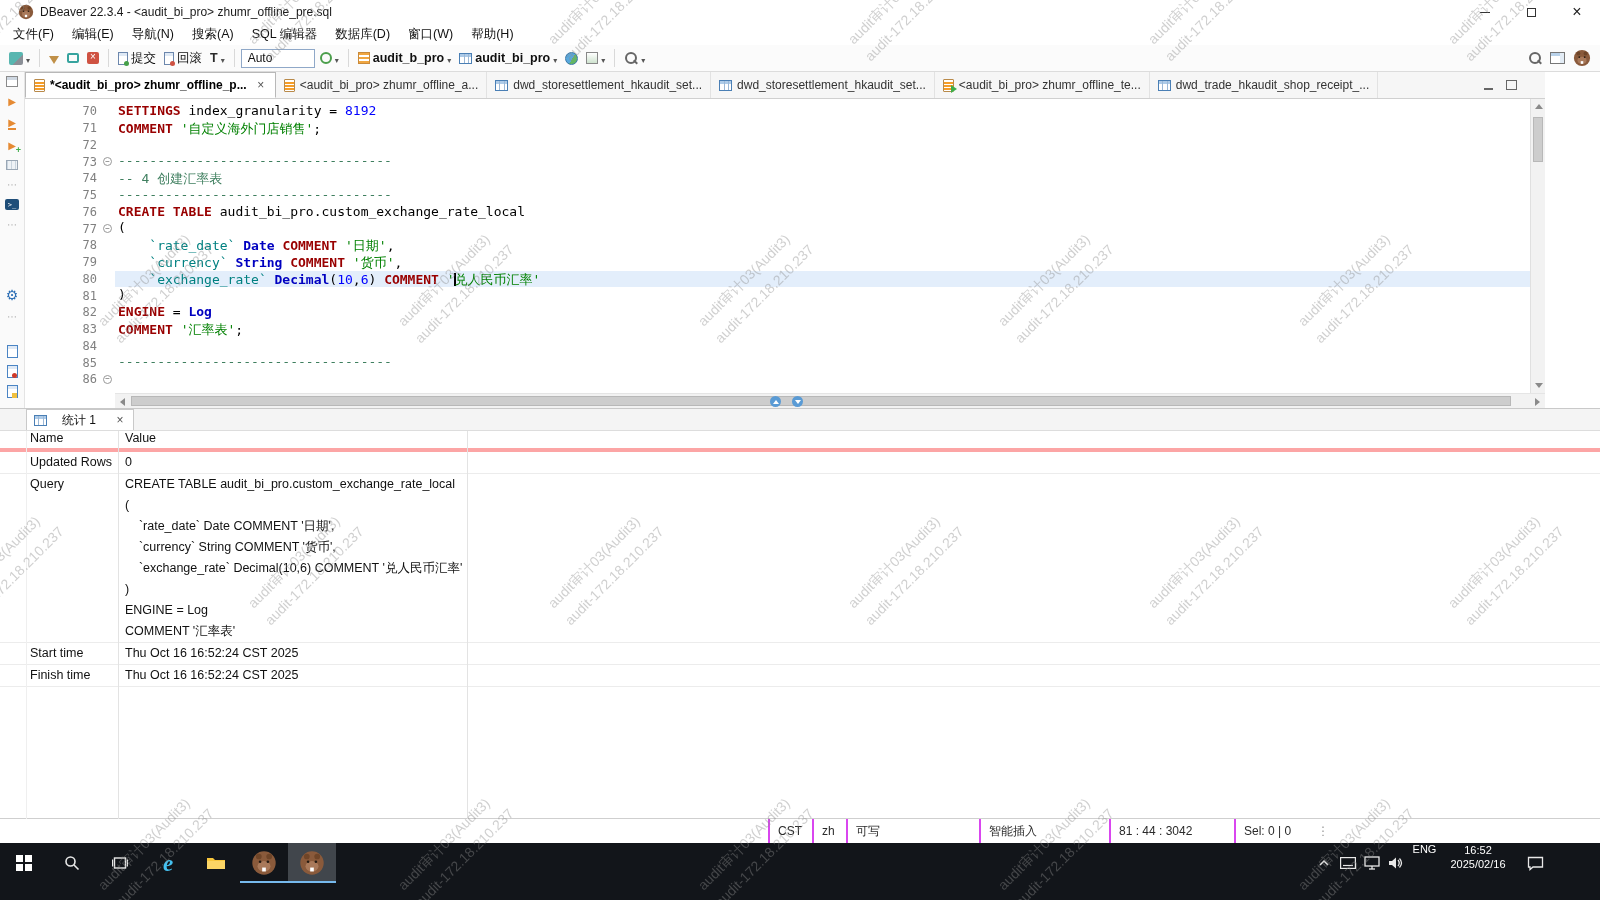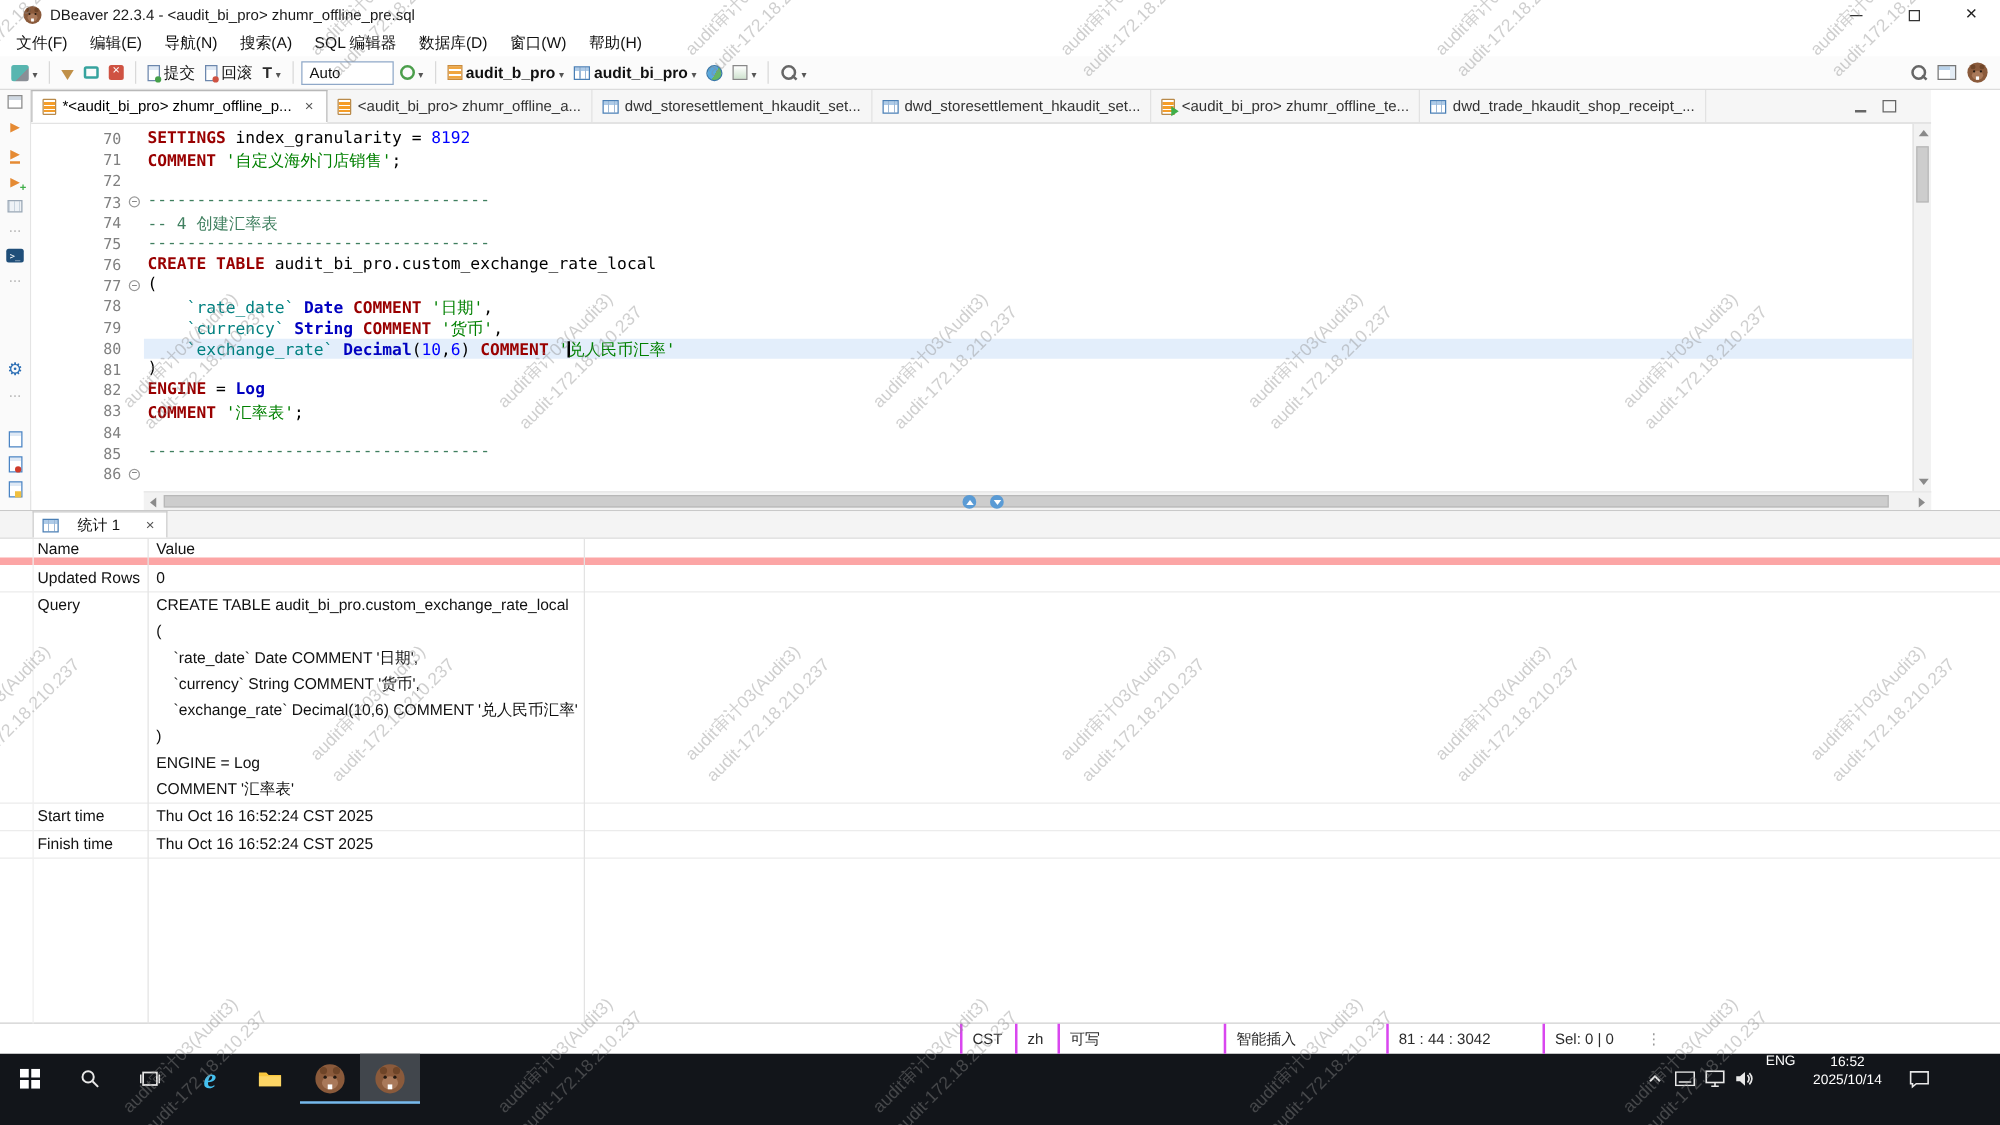--- a/index.html
+++ b/index.html
@@ -69,21 +69,21 @@
   .ls.doc{width:11px;height:13px;border:1px solid #4a84c4;background:linear-gradient(#dfe9f5 0 3px,#fff 3px)}
   .ls.doc.blue{margin-top:14px}
   .ls.doc.red::after{content:"";position:absolute;width:5px;height:5px;border-radius:50%;background:#cf3a2a;right:0;bottom:-1px}
   .ls.doc.yellow::after{content:"";position:absolute;width:5px;height:5px;background:#f0c040;right:0;bottom:-1px}
 
   
   .tabstrip{height:27px;background:#f6f6f6;border-bottom:1px solid #d0d0d0;display:flex;align-items:flex-end}
   .tabs{display:flex;height:100%}
   .tab{display:flex;align-items:center;gap:5px;padding:0 8px;font-size:12px;color:#333;border-right:1px solid #e2e2e2;height:100%;white-space:nowrap}
   .tab.active{background:#fff;border:1px solid #b8b8b8;border-bottom:1px solid #fff;color:#000}
-  .tab.active .tablabel{font-weight:normal}
+  .tab.active .tablabel{font-weight:bold}
   .tabicon{position:relative;flex:none}
   .i-sql{width:11px;height:13px;border:1px solid #b98a4a;border-radius:1px;background:
     linear-gradient(#fff 0 2px,#f59d28 2px 4px,#fff 4px 5px,#f59d28 5px 7px,#fff 7px 8px,#f59d28 8px 10px,#fff 10px)}
   .i-sql.run::after{content:"";position:absolute;right:-4px;bottom:-2px;border-left:6px solid #3fae49;border-top:4px solid transparent;border-bottom:4px solid transparent}
   .tabclose{width:12px;height:12px;margin-left:3px;display:inline-flex;align-items:center;justify-content:center;color:#555}
   .tabclose::before{content:"×";font-size:12px;line-height:1}
   .chiclets{margin-left:auto;display:flex;align-items:center;height:100%;padding-right:26px}
   .chic{width:16px;height:14px;position:relative;margin-left:6px}
   .chic.min::after{content:"";position:absolute;left:3px;bottom:2px;width:9px;height:2px;background:#666}
   .chic.max::after{content:"";position:absolute;left:3px;top:2px;width:9px;height:8px;border:1px solid #666}
@@ -122,21 +122,21 @@
   .sashbtn{position:absolute;top:2px;width:11px;height:11px;border-radius:50%;background:#5a9bd5;display:flex;align-items:center;justify-content:center}
   .sashbtn.up{left:655px}.sashbtn.down{left:677px}
   .sashbtn.up::before{content:"";border:3px solid transparent;border-bottom:4px solid #fff;margin-top:-3px}
   .sashbtn.down::before{content:"";border:3px solid transparent;border-top:4px solid #fff;margin-top:3px}
 
   
   .results{height:410px;border-top:1px solid #c9c9c9;background:#fff}
   .rtabs{height:22px;background:#f4f4f4;border-bottom:1px solid #ddd;display:flex;align-items:flex-end;padding-left:26px}
   .rtab{display:flex;align-items:center;gap:15px;background:#fff;border:1px solid #c9c9c9;border-bottom:none;padding:0 7px;font-size:12px;height:21px}
   .gridwrap{position:relative;height:388px;overflow:hidden;font-size:12.5px}
-  .gridhead{height:21px;display:flex;align-items:flex-end;border-bottom:6px solid #fca5a5}
+  .gridhead{height:21px;display:flex;align-items:flex-start;border-bottom:4px solid #fca5a5}
   .gh-name{width:118px;padding-left:30px}
   .gh-value{padding-left:7px}
   .grow{display:flex;min-height:21px;border-bottom:1px solid #ececec}
   .gname{width:118px;padding-left:30px;line-height:21px;flex:none}
   .gvals{padding-left:7px}
   .gval{height:21px;line-height:21px;white-space:pre}
   .vline{position:absolute;top:0;bottom:0;width:1px;background:#e3e3e3}
   .vline.v0{left:26px;background:#efefef}.vline.v1{left:118px}.vline.v2{left:467px}
 
   
@@ -579,21 +579,21 @@
       <div class="tray">
           <svg width="16" height="14" viewBox="0 0 16 14">
             <polygon points="1,5 4,5 8,1.5 8,12.5 4,9 1,9" fill="#e8e8e8"></polygon>
             <path d="M10 4 Q12.5 7 10 10" stroke="#e8e8e8" fill="none" stroke-width="1.3"></path>
             <path d="M11.5 2.5 Q15.5 7 11.5 11.5" stroke="#e8e8e8" fill="none" stroke-width="1.3"></path>
           </svg>
         </div>
       <div class="lang">ENG</div>
       <div class="clock">
         <div>16:52</div>
-        <div>2025/10/14</div>
+        <div>2025/02/16</div>
       </div>
       <div class="notif">
           <svg width="17" height="15" viewBox="0 0 17 15" fill="none" stroke="#e8e8e8" stroke-width="1.3">
             <path d="M1.5 1.5 H15.5 V11 H6 L3 13.5 V11 H1.5 Z"></path>
           </svg>
         </div>
       <div class="trayend"></div>
     </div>
   </div>
 

